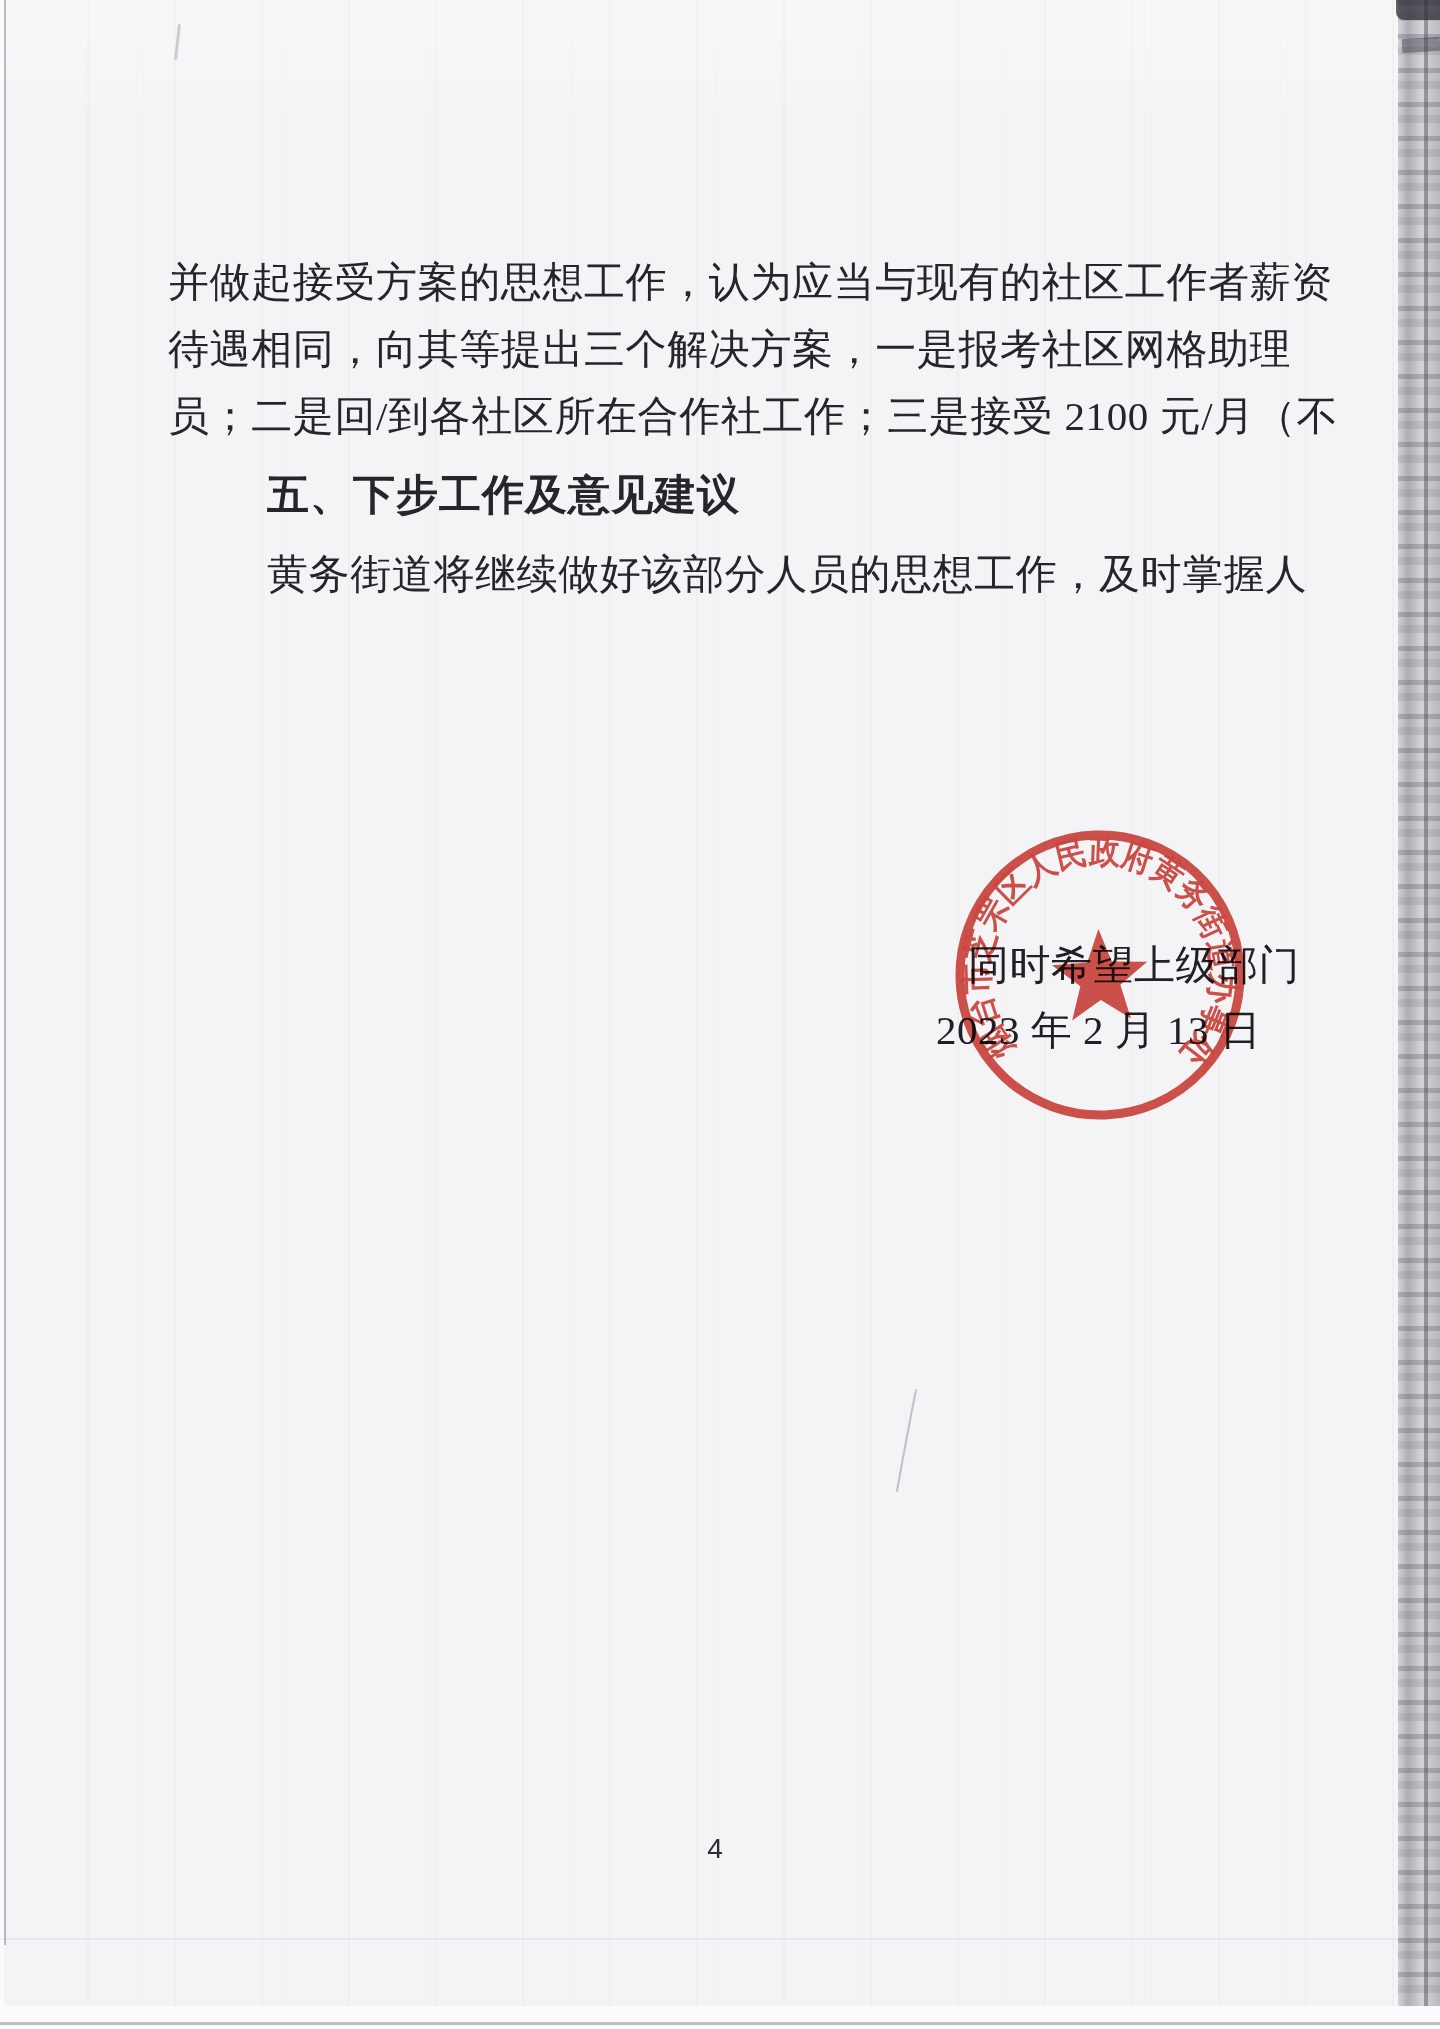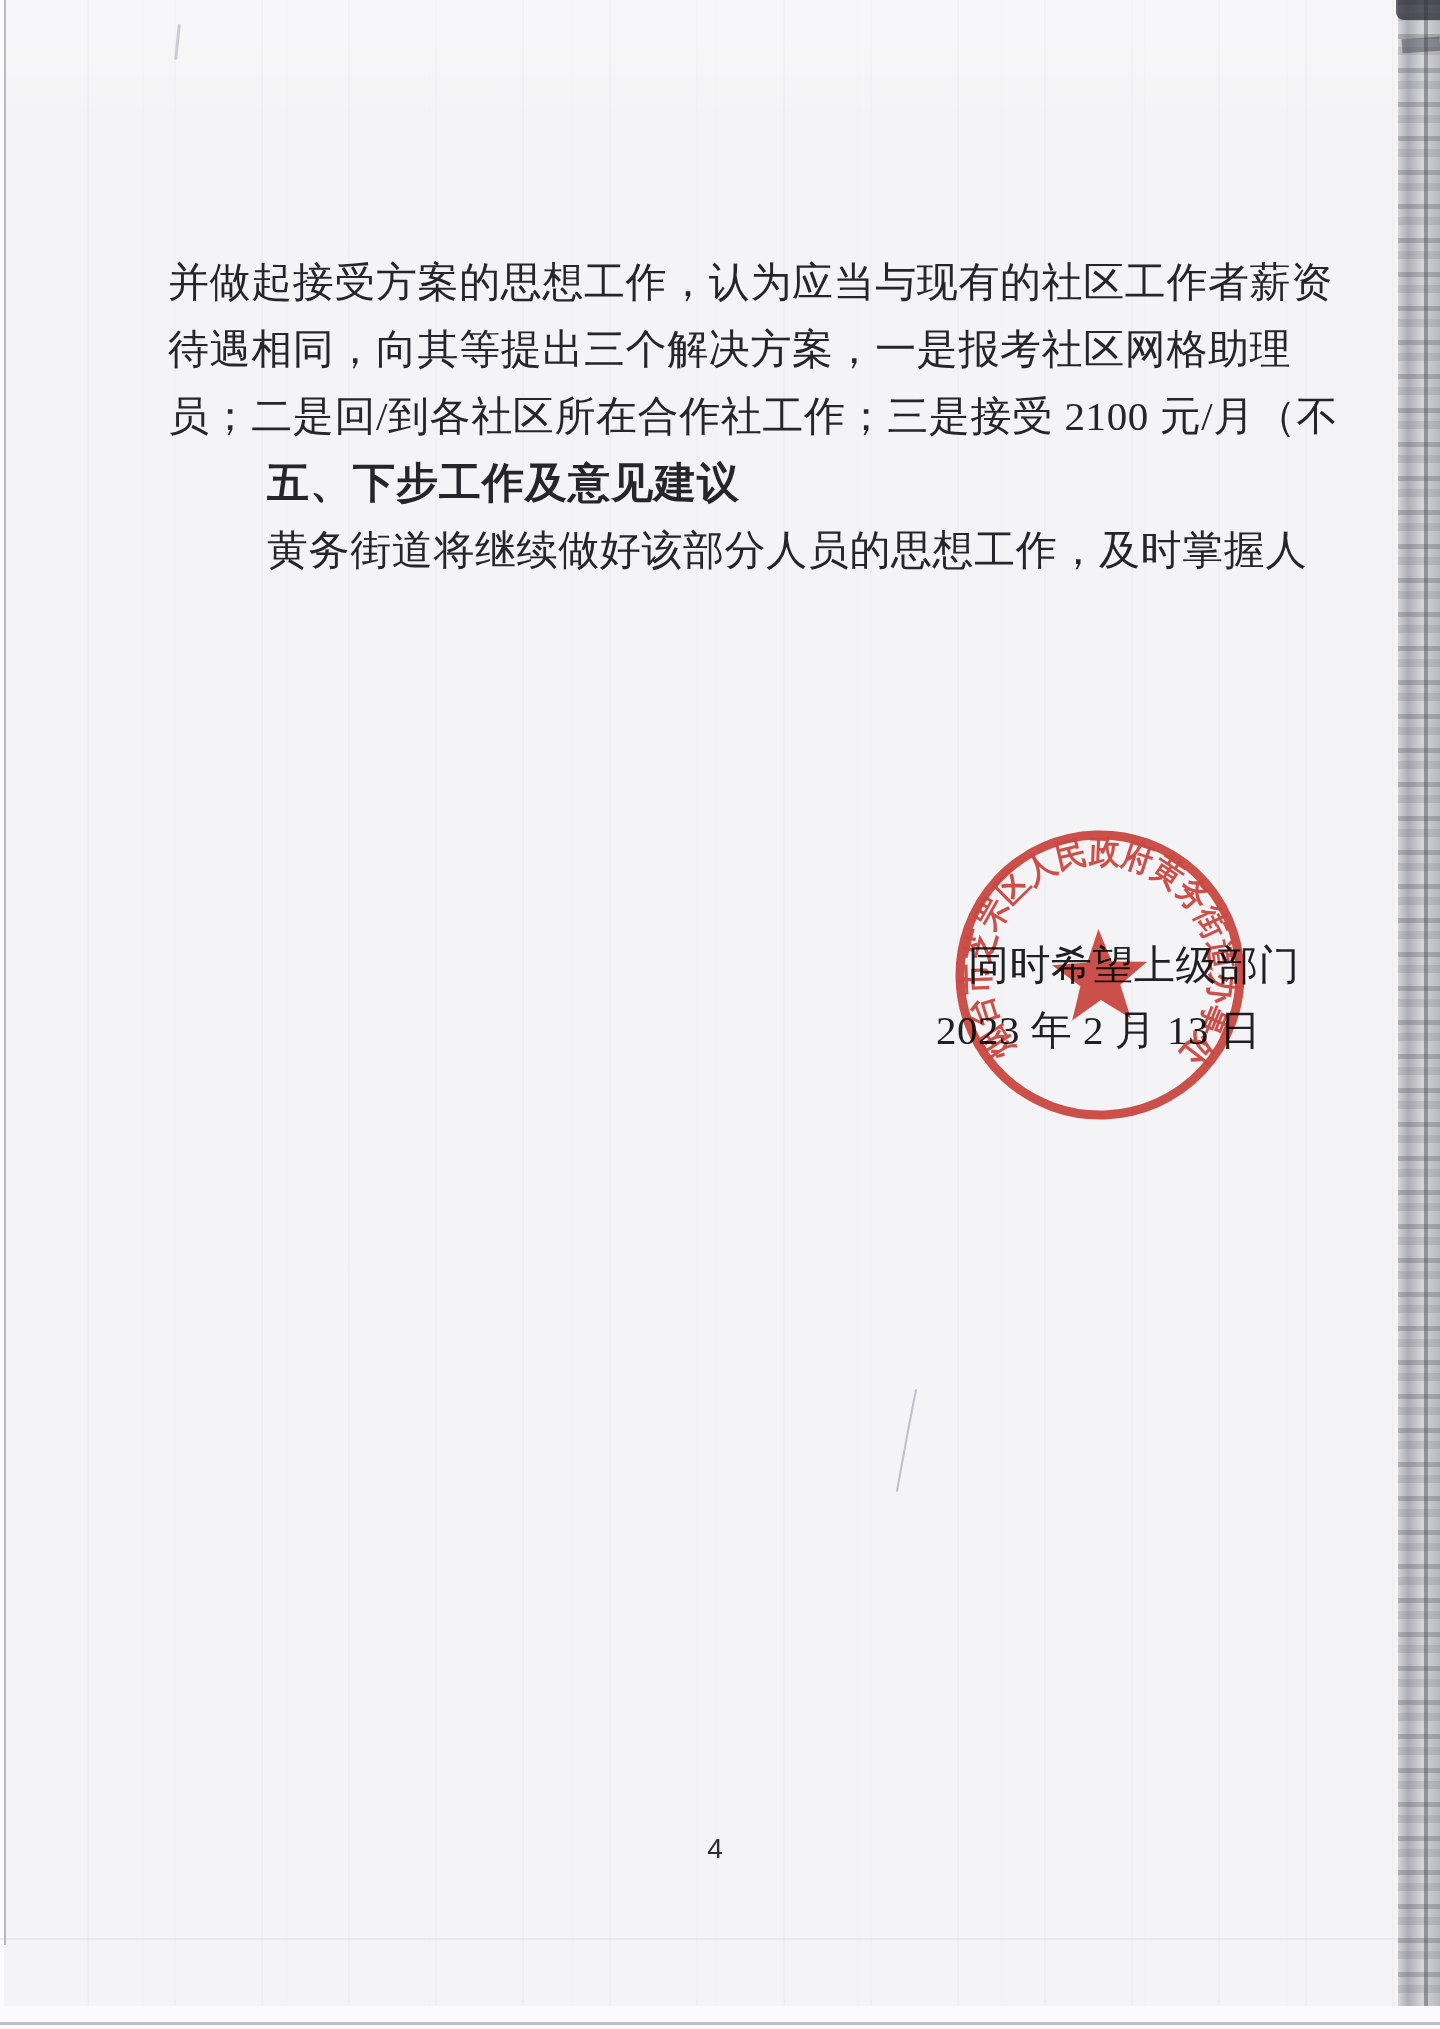--- a/index.html
+++ b/index.html
@@ -24,21 +24,21 @@
     position:absolute;left:168px;top:256px;width:1085px;
     color:#25252a;
   }
   .line{
     height:67px;
     font-size:41px;
     letter-spacing:0.6px;
     white-space:nowrap;
     line-height:52px;
   }
-  .line.indent{padding-left:99px;}
+  .line.indent{padding-left:99px;margin-top:12px;}
   .line.heading{
     font-family:"Liberation Sans","DejaVu Sans",sans-serif;
     font-weight:bold;
     font-size:42px;
     letter-spacing:1px;
   }
   
   .sig-office{
     position:absolute;left:968px;top:938px;
     font-size:41px;letter-spacing:0.5px;color:#1f1f24;white-space:nowrap;

